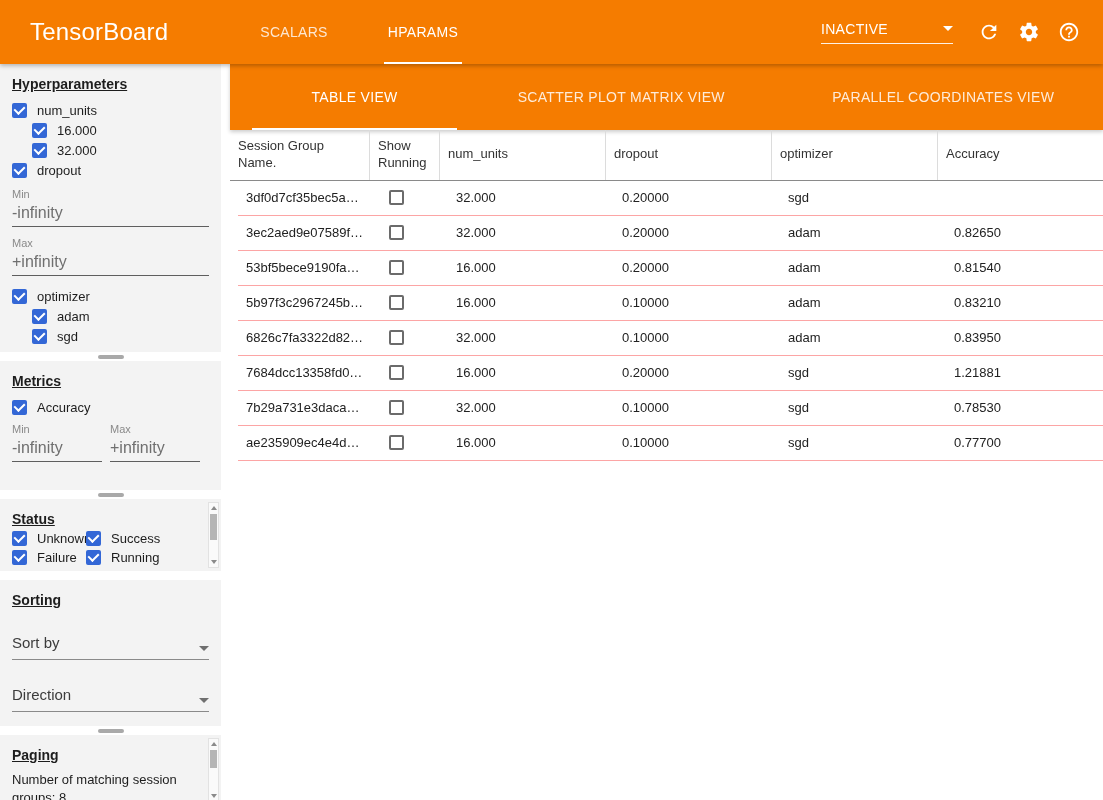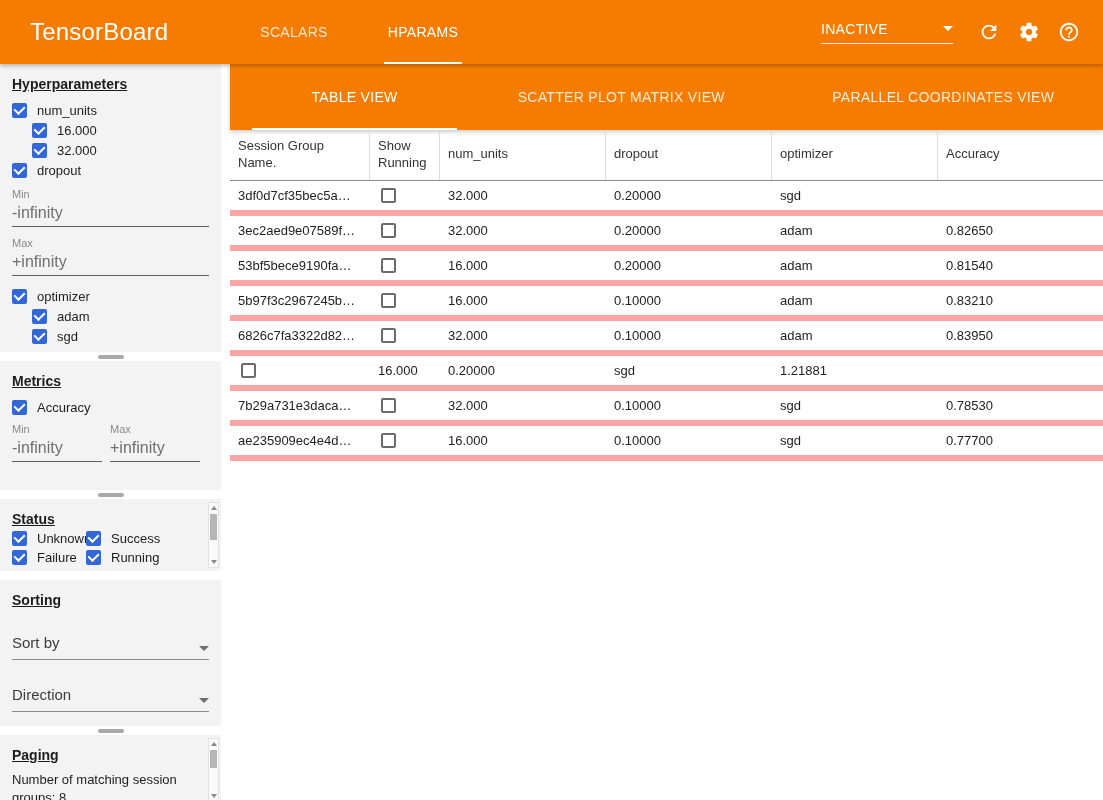--- a/index.html
+++ b/index.html
@@ -78,21 +78,21 @@
   .view-tab:nth-child(2){ width:332px; }
   .view-tab:nth-child(3){ width:327px; }
   .view-tab.active { color:#fff; }
   .view-tab.active::after { content:""; position:absolute; left:2px; right:2px; bottom:0; height:2px; background:#fff; }
 
   .tr { display:grid; grid-template-columns:140px 70px 166px 166px 166px 165px; }
   .thead { border-bottom:1px solid #8a8a8a; }
   .th { font-size:13px; color:#333; padding:8px 10px 8px 8px; display:flex; align-items:center;
         min-height:48px; border-right:1px solid #dcdcdc; line-height:1.3; cursor:pointer; }
   .th:last-child { border-right:none; }
-  .tbody .tr { border-bottom:6px solid #fca5a5; height:35px; }
+  .tbody .tr { border-bottom:1px solid #fca5a5; height:35px;margin-left:8px; }
   .td { font-size:13px; color:#222; display:flex; align-items:center; padding:0 8px;
         overflow:hidden; white-space:nowrap; }
   .cb-empty { width:15px; height:15px; border:2px solid #6b6b6b; border-radius:2px; background:#fff;
               margin-left:3px; cursor:pointer; flex:none; }
 </style>
 </head>
 <body>
 
 <header class="topbar">
   <div class="brand">TensorBoard</div>
@@ -311,20 +311,21 @@
     <div class="td">
       <span class="cb-empty"></span>
     </div>
     <div class="td">32.000</div>
     <div class="td">0.10000</div>
     <div class="td">adam</div>
     <div class="td">0.83950</div>
   </div>
 
   <div class="tr">
+    <div class="td">7684dcc13358fd0…</div>
     <div class="td">
       <span class="cb-empty"></span>
     </div>
     <div class="td">16.000</div>
     <div class="td">0.20000</div>
     <div class="td">sgd</div>
     <div class="td">1.21881</div>
   </div>
 
   <div class="tr">

